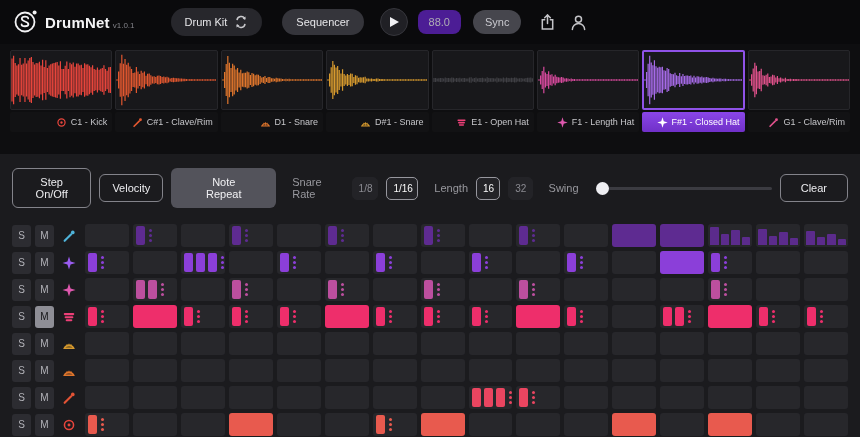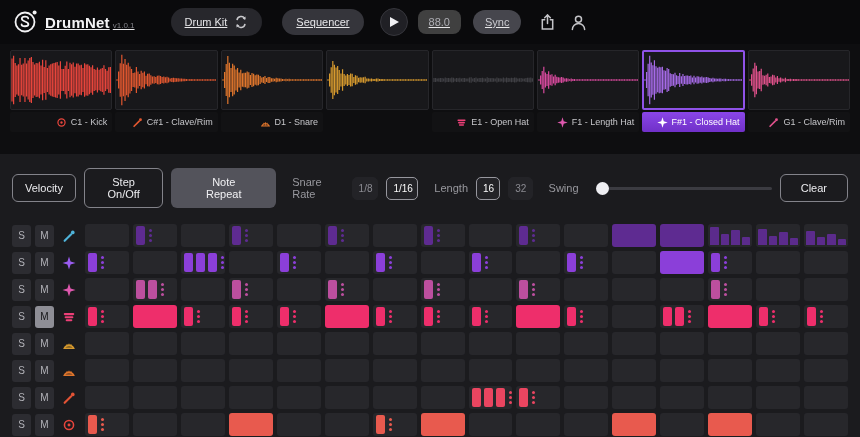--- a/index.html
+++ b/index.html
@@ -1,30 +1,30 @@
 <!DOCTYPE html>
 <html><head>
 <meta charset="utf-8">
 <style>
   html,body{margin:0;padding:0;background:#0c0c0e;}
   body{width:860px;height:437px;overflow:hidden;font-family:"Liberation Sans",sans-serif;color:#e8e8ea;-webkit-user-select:none;user-select:none;}
   .app{width:860px;height:437px;display:flex;flex-direction:column;overflow:hidden;}
   button{font-family:inherit;border:none;background:none;padding:0;margin:0;color:inherit;cursor:pointer;}
 
   
-  .topbar{flex:0 0 44px;display:flex;align-items:center;background:#0a0a0c;padding:0 12px 0 12px;text-decoration:underline;}
+  .topbar{flex:0 0 44px;display:flex;align-items:center;background:#0a0a0c;padding:0 12px 0 12px;}
   .logo{display:flex;margin-right:7px;}
   .app-name{font-size:15px;font-weight:bold;letter-spacing:.2px;color:#f4f4f6;}
   .version{font-size:8px;color:#84848a;margin:7px 0 0 3px;}
   .pill{display:flex;align-items:center;gap:7px;background:#27272c;border-radius:15px;padding:7px 14px;font-size:11px;color:#e6e6e9;}
   .drumkit{margin-left:36px;}
   .seqpill{margin-left:20px;background:#35353b;}
   .play{margin-left:16px;width:28px;height:28px;border-radius:50%;background:#202025;border:1px solid #36363c;display:flex;align-items:center;justify-content:center;}
   .tri{width:0;height:0;border-left:9px solid #f0f0f3;border-top:5px solid transparent;border-bottom:5px solid transparent;margin-left:2px;}
-  .bpm{margin-left:10px;background:#404040;border-radius:8px;padding:6px 11px;font-size:11px;color:#aeaeb4;}
+  .bpm{margin-left:10px;background:#4c1d95;border-radius:8px;padding:6px 11px;font-size:11px;color:#aeaeb4;}
   .sync{margin-left:12px;background:#46464d;border-radius:14px;padding:6px 12px;font-size:11px;color:#c9c9cf;}
   .preset{margin-left:auto;width:158px;height:26px;background:#1e1e23;border-radius:8px;display:flex;align-items:center;padding:0 7px;gap:4px;}
   .arrow{font-size:7px;color:#d2d2d7;padding:0 2px;cursor:pointer;}
   .preset-name{flex:1;text-align:center;font-size:10.5px;color:#d6d6da;white-space:nowrap;overflow:hidden;}
   .tb-icon{margin-left:18px;display:flex;cursor:pointer;}
 
   
   .pads{flex:0 0 96px;display:flex;gap:3px;padding:6px 10px 8px;background:#0e0e10;}
   .pad{flex:1;display:flex;flex-direction:column;gap:2px;min-width:0;}
   .wave{height:60px;background:#18181b;border:1px solid #26262a;border-radius:2px;overflow:hidden;box-sizing:border-box;}
@@ -163,20 +163,31 @@
           </span>
           <span>D1 - Snare</span>
         </div>
       </div>
       <div class="pad">
         <div class="wave">
           <svg viewBox="0 0 100 58" preserveAspectRatio="none">
             <path d="M1.0 28.3L1.0 29.7M2.6 22.6L2.6 35.4M4.2 16.3L4.2 41.7M5.8 9.9L5.8 48.1M7.4 13.8L7.4 44.2M9.0 16.5L9.0 41.5M10.6 15.0L10.6 43.0M12.2 18.9L12.2 39.1M13.9 22.6L13.9 35.4M15.5 18.3L15.5 39.7M17.1 22.9L17.1 35.1M18.7 24.5L18.7 33.5M20.3 23.1L20.3 34.9M21.9 24.1L21.9 33.9M23.5 22.6L23.5 35.4M25.1 22.8L25.1 35.2M26.7 25.9L26.7 32.1M28.3 24.3L28.3 33.7M29.9 24.8L29.9 33.2M31.5 26.8L31.5 31.2M33.1 26.3L33.1 31.7M34.7 26.6L34.7 31.4M36.3 26.2L36.3 31.8M38.0 25.8L38.0 32.2M39.6 27.5L39.6 30.5M41.2 27.6L41.2 30.4M42.8 27.8L42.8 30.2M44.4 27.4L44.4 30.6M46.0 28.0L46.0 30.0M47.6 28.1L47.6 29.9M49.2 27.4L49.2 30.6M50.8 27.5L50.8 30.5M52.4 28.0L52.4 30.0M54.0 27.9L54.0 30.1M55.6 27.9L55.6 30.1M57.2 28.3L57.2 29.7M58.8 28.3L58.8 29.7M60.4 28.3L60.4 29.7M62.0 28.3L62.0 29.7M63.7 28.3L63.7 29.7M65.3 28.3L65.3 29.7M66.9 28.3L66.9 29.7M68.5 28.3L68.5 29.7M70.1 28.3L70.1 29.7M71.7 28.3L71.7 29.7M73.3 28.3L73.3 29.7M74.9 28.3L74.9 29.7M76.5 28.3L76.5 29.7M78.1 28.3L78.1 29.7M79.7 28.3L79.7 29.7M81.3 28.3L81.3 29.7M82.9 28.3L82.9 29.7M84.5 28.3L84.5 29.7M86.1 28.3L86.1 29.7M87.8 28.3L87.8 29.7M89.4 28.3L89.4 29.7M91.0 28.3L91.0 29.7M92.6 28.3L92.6 29.7M94.2 28.3L94.2 29.7M95.8 28.3L95.8 29.7M97.4 28.3L97.4 29.7M99.0 28.3L99.0 29.7" stroke="#d79a2e" stroke-width="1.2" fill="none"></path>
           </svg>
         </div>
+        <div class="pad-label">
+          <span style="display:flex">
+            <svg width="11" height="11" viewBox="0 0 16 16">
+              <path d="M2.5 13 A6 6 0 0 1 13.5 13 Z" fill="none" stroke="#d79a2e" stroke-width="1.5"></path>
+              <line x1="5.7" y1="8.4" x2="5.7" y2="12.6" stroke="#d79a2e" stroke-width="1.2"></line>
+              <line x1="8" y1="7.6" x2="8" y2="12.6" stroke="#d79a2e" stroke-width="1.2"></line>
+              <line x1="10.3" y1="8.4" x2="10.3" y2="12.6" stroke="#d79a2e" stroke-width="1.2"></line>
+            </svg>
+          </span>
+          <span>D#1 - Snare</span>
+        </div>
       </div>
       <div class="pad">
         <div class="wave">
           <svg viewBox="0 0 100 58" preserveAspectRatio="none">
             <path d="M1.0 27.0L1.0 31.0M2.6 26.9L2.6 31.1M4.2 27.5L4.2 30.5M5.8 27.3L5.8 30.7M7.4 27.1L7.4 30.9M9.0 27.0L9.0 31.0M10.6 27.5L10.6 30.5M12.2 26.5L12.2 31.5M13.9 26.9L13.9 31.1M15.5 27.1L15.5 30.9M17.1 27.3L17.1 30.7M18.7 26.6L18.7 31.4M20.3 26.8L20.3 31.2M21.9 27.5L21.9 30.5M23.5 27.0L23.5 31.0M25.1 27.3L25.1 30.7M26.7 26.7L26.7 31.3M28.3 27.4L28.3 30.6M29.9 26.9L29.9 31.1M31.5 27.0L31.5 31.0M33.1 27.4L33.1 30.6M34.7 27.6L34.7 30.4M36.3 26.4L36.3 31.6M38.0 26.3L38.0 31.7M39.6 27.5L39.6 30.5M41.2 27.1L41.2 30.9M42.8 26.4L42.8 31.6M44.4 27.4L44.4 30.6M46.0 27.1L46.0 30.9M47.6 26.9L47.6 31.1M49.2 26.7L49.2 31.3M50.8 27.3L50.8 30.7M52.4 27.4L52.4 30.6M54.0 26.3L54.0 31.7M55.6 27.0L55.6 31.0M57.2 27.3L57.2 30.7M58.8 26.9L58.8 31.1M60.4 27.2L60.4 30.8M62.0 27.4L62.0 30.6M63.7 26.6L63.7 31.4M65.3 27.2L65.3 30.8M66.9 27.2L66.9 30.8M68.5 27.5L68.5 30.5M70.1 26.4L70.1 31.6M71.7 27.3L71.7 30.7M73.3 26.5L73.3 31.5M74.9 27.0L74.9 31.0M76.5 27.3L76.5 30.7M78.1 26.8L78.1 31.2M79.7 27.1L79.7 30.9M81.3 26.6L81.3 31.4M82.9 26.8L82.9 31.2M84.5 27.5L84.5 30.5M86.1 27.3L86.1 30.7M87.8 27.0L87.8 31.0M89.4 27.5L89.4 30.5M91.0 27.6L91.0 30.4M92.6 27.1L92.6 30.9M94.2 26.7L94.2 31.3M95.8 26.8L95.8 31.2M97.4 26.4L97.4 31.6M99.0 27.2L99.0 30.8" stroke="#404045" stroke-width="1.2" fill="none"></path>
           </svg>
         </div>
         <div class="pad-label">
           <span style="display:flex">
             <svg width="11" height="11" viewBox="0 0 16 16">
@@ -231,22 +242,22 @@
               <circle cx="12.3" cy="3.9" r="2.1" fill="#e0518b"></circle>
             </svg>
           </span>
           <span>G1 - Clave/Rim</span>
         </div>
       </div>
     </section>
 
   <section class="main">
     <div class="controls">
+      <button class="btn-outline">Step On/Off</button>
       <button class="btn-outline">Velocity</button>
-      <button class="btn-outline">Step On/Off</button>
       <button class="btn-filled">Note Repeat</button>
       <span class="ctl-label sep">Snare Rate</span>
       <button class="opt">1/8</button>
       <button class="opt selected">1/16</button>
       <span class="ctl-label sep">Length</span>
       <button class="opt selected">16</button>
       <button class="opt">32</button>
       <span class="ctl-label sep">Swing</span>
       <div class="swing-track">
         <div class="knob"></div>

